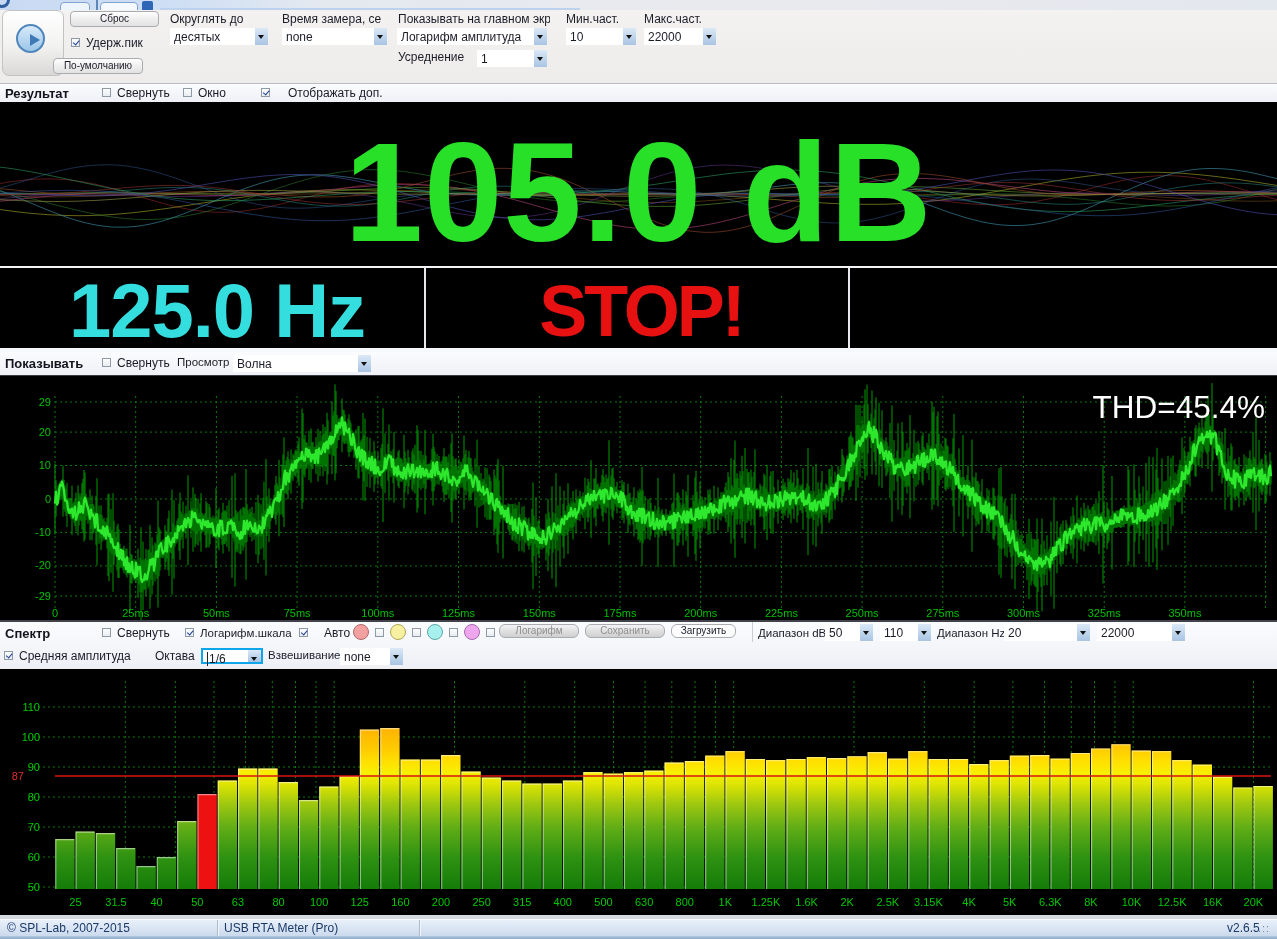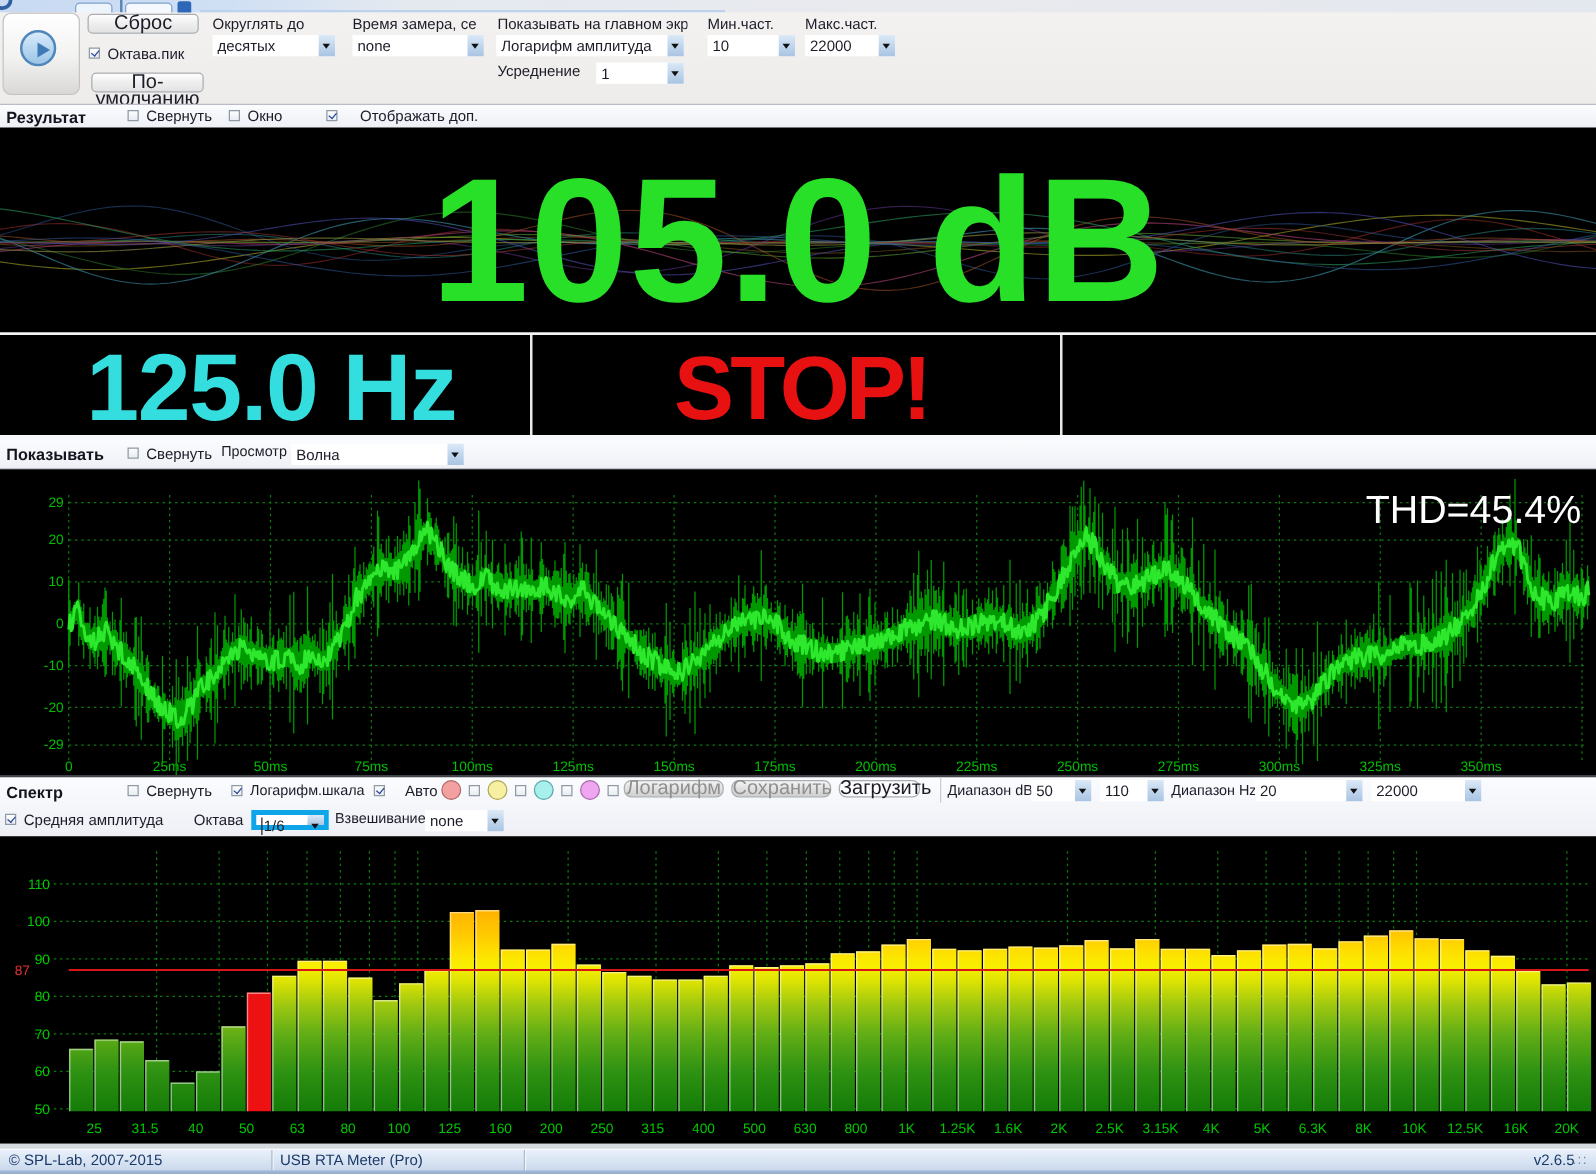--- a/index.html
+++ b/index.html
@@ -12,21 +12,21 @@
 .combo .tx { position:absolute; left:4px; top:2px; font-size:12px; color:#1c1c28; white-space:nowrap; }
 .combo .ar { position:absolute; right:0; top:0; bottom:0; width:13px;
   background:linear-gradient(#dce9f7,#c3d8ee 45%,#a9c4e2); }
 .combo .ar:before { content:""; position:absolute; left:3px; top:7px;
   border:3.5px solid transparent; border-top:4px solid #111; }
 .cb { position:absolute; width:9px; height:9px; background:linear-gradient(#fdfdfd,#e9edf1);
   border:1px solid #8e9aa6; }
 .cb.on:before { content:""; position:absolute; left:1px; top:1px; width:5px; height:2.5px;
   border-left:1.8px solid #26459c; border-bottom:1.8px solid #26459c; transform:rotate(-50deg); }
 .btn { position:absolute; background:linear-gradient(#fefefe,#f0f0f0 45%,#e2e2e2);
-  border:1px solid #a9adb2; border-radius:3px; font-size:16px; color:#1c1c28;
+  border:1px solid #a9adb2; border-radius:3px; font-size:10px; color:#1c1c28;
   text-align:center; }
 .row { position:absolute; left:0; width:1277px; background:linear-gradient(#fbfcfe,#eef0f6); }
 .blk { position:absolute; left:0; width:1277px; background:#000; }
 </style></head>
 <body>
 <div id="page">
 
 <div class="abs" style="left:0;top:0;width:1277px;height:10px;background:linear-gradient(90deg,#c8daf2 0,#cfdff4 180px,#e4e9f0 320px,#e9eaee 60%,#e3e7ee 100%);"></div>
 <div class="abs" style="left:-6px;top:-8px;width:16px;height:16px;border-radius:50%;border:3px solid #2f5f9e;"></div>
 <div class="abs" style="left:60px;top:2px;width:30px;height:12px;border-radius:4px;border:1px solid #7fa3cf;background:#eef4fb;"></div>
@@ -34,22 +34,22 @@
 <div class="abs" style="left:100px;top:2px;width:38px;height:12px;border-radius:4px 4px 0 0;border:1px solid #7fa3cf;background:#f5f9fd;"></div>
 <div class="abs" style="left:142px;top:1px;width:11px;height:11px;border-radius:2px;background:#2e66b8;"></div>
 <div class="abs" style="left:160px;top:8px;width:420px;height:2px;background:#bdd2ec;"></div>
 
 <div class="abs" style="left:0;top:10px;width:1277px;height:74px;background:linear-gradient(#f3f2f1,#edecea);"></div>
 <div class="abs" style="left:2px;top:10px;width:62px;height:66px;border:1px solid #c3c3c3;border-radius:7px;background:linear-gradient(#ffffff,#f2f2f1 55%,#d9d8d6);"></div>
 <div class="abs" style="left:16px;top:24px;width:29px;height:29px;border-radius:50%;border:2px solid #4f86bb;background:linear-gradient(#d8eafa,#9cc5e8);"></div>
 <div class="abs" style="left:30px;top:34px;width:0;height:0;border-left:10px solid #3f7ab6;border-top:6.5px solid transparent;border-bottom:6.5px solid transparent;"></div>
 <div class="btn" style="left:70px;top:11px;width:89px;height:16px;line-height:14px;border-radius:4px;">Сброс</div>
 <div class="cb on" style="left:71px;top:38px;"></div>
-<div class="lbl" style="left:86px;top:36px;">Октава.пик</div>
-<div class="btn" style="left:73px;top:58px;width:90px;height:16px;line-height:14px;border-radius:4px;">По-умолчанию</div>
+<div class="lbl" style="left:86px;top:36px;">Удерж.пик</div>
+<div class="btn" style="left:53px;top:58px;width:90px;height:16px;line-height:14px;border-radius:4px;">По-умолчанию</div>
 
 <div class="lbl" style="left:170px;top:12px;">Округлять до</div>
 <div class="combo" style="left:170px;top:28px;width:98px;">
       <span class="tx">десятых</span>
       <span class="ar"></span>
     </div>
 <div class="lbl" style="left:282px;top:12px;">Время замера, се</div>
 <div class="combo" style="left:282px;top:28px;width:105px;">
       <span class="tx">none</span>
       <span class="ar"></span>
@@ -218,21 +218,21 @@
       <span class="tx">20</span>
       <span class="ar"></span>
     </div>
 <div class="combo" style="left:1097px;top:624px;width:88px;">
       <span class="tx">22000</span>
       <span class="ar"></span>
     </div>
 <div class="cb on" style="left:4px;top:651px;"></div>
 <div class="lbl" style="left:19px;top:649px;">Средняя амплитуда</div>
 <div class="lbl" style="left:155px;top:649px;">Октава</div>
-<div class="combo" style="left:201px;top:648px;width:62px;border:4px solid #0ea5e9;height:16px;">
+<div class="combo" style="left:201px;top:648px;width:62px;border:2px solid #0ea5e9;height:16px;">
       <span class="tx" style="border-left:1px solid #222;padding-left:1px;">1/6</span>
       <span class="ar"></span>
     </div>
 <div class="lbl" style="left:268px;top:649px;font-size:11.5px;">Взвешивание</div>
 <div class="combo" style="left:340px;top:648px;width:63px;">
       <span class="tx">none</span>
       <span class="ar"></span>
     </div>
 
 <div class="blk" style="top:669px;height:246px;">

